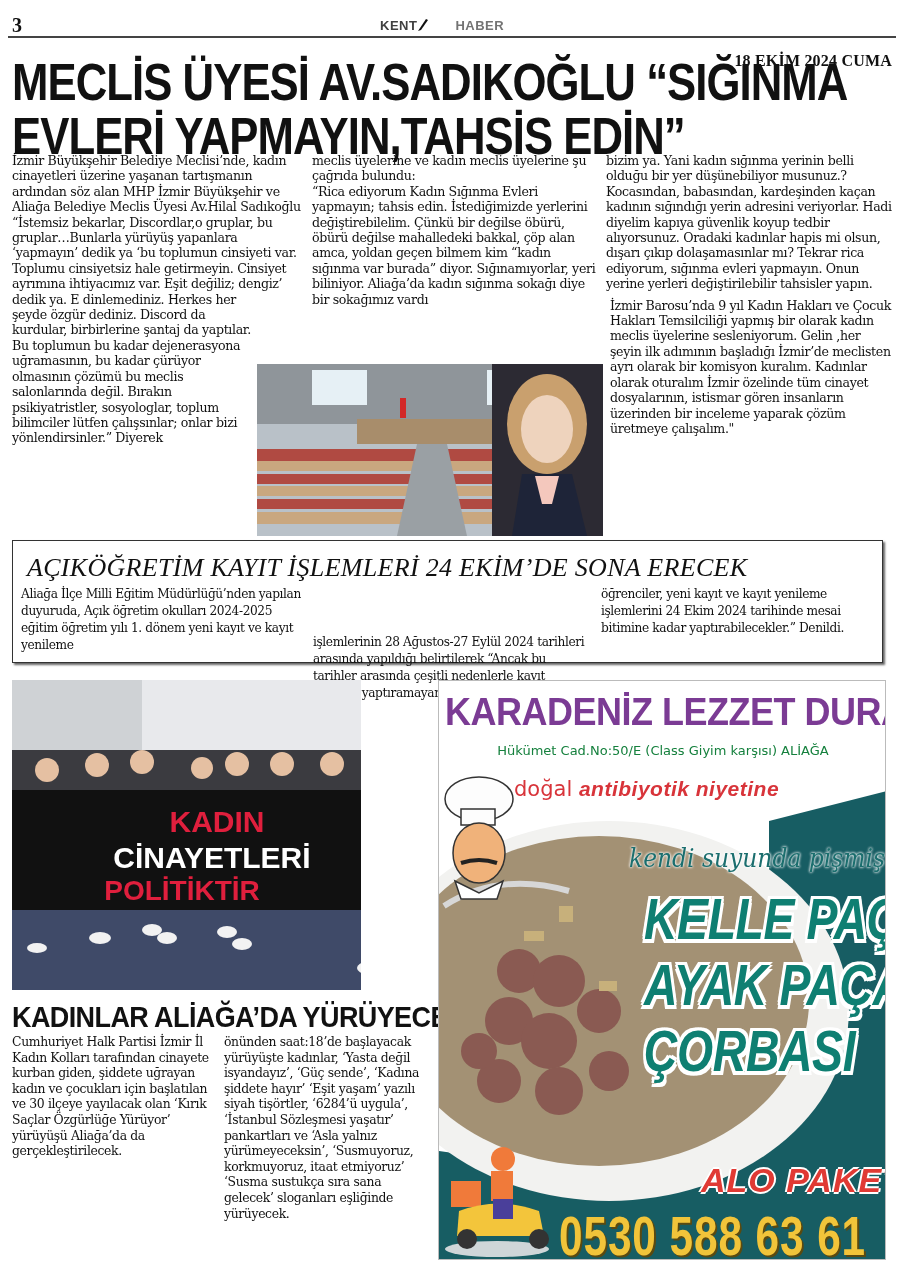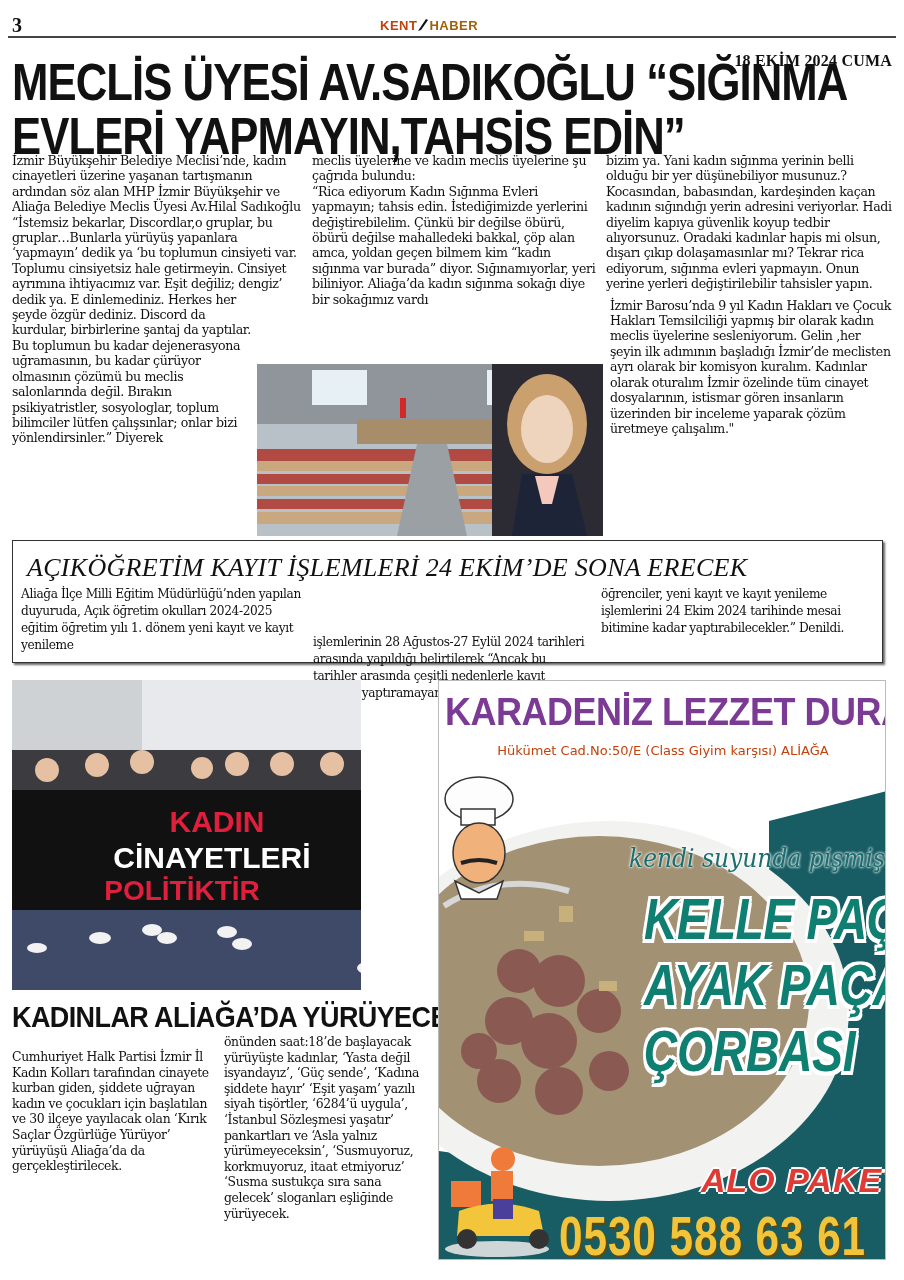--- a/index.html
+++ b/index.html
@@ -3,23 +3,23 @@
 <meta charset="utf-8">
 <style>
   * { box-sizing: border-box; margin: 0; padding: 0; }
   html, body { width: 904px; height: 1280px; background: #fff; overflow: hidden; }
   body { position: relative; font-family: "DejaVu Serif", "Liberation Serif", serif; color: #111; }
 
   .masthead { position: absolute; left: 8px; right: 8px; top: 12px; height: 26px; border-bottom: 2px solid #444; }
   .page-num { position: absolute; left: 4px; top: 2px; font-family: "Liberation Serif", serif; font-weight: bold; font-size: 20px; }
   .date { position: absolute; right: 4px; top: 4px; font-family: "Liberation Serif", serif; font-weight: bold; font-size: 16px; letter-spacing: 0.2px; margin-top: 36px; }
   .logo { position: absolute; left: 372px; top: 6px; font-family: "Liberation Sans", sans-serif; font-weight: bold; font-size: 13px; letter-spacing: 0.5px; }
-  .logo .kent { color: #c2410c; }
+  .logo .kent { color: #404040; }
   .logo .quill { display: inline-block; width: 12px; height: 14px; vertical-align: -2px; }
-  .logo .haber { color: #a16207; }
+  .logo .haber { color: #737373; margin-left: 26px; }
 
   .headline { position: absolute; left: 12px; top: 55px; width: 880px; font-family: "Liberation Sans", sans-serif; font-weight: 900; font-size: 46px; line-height: 48px; letter-spacing: -1px; transform: scaleX(0.95) scaleY(1.12); transform-origin: left top; }
   .headline span { display: block; white-space: nowrap; font-stretch: condensed; }
 
   .col { position: absolute; font-size: 12.6px; line-height: 15.4px; font-family: "DejaVu Serif", serif; letter-spacing: -0.35px; }
   .col p { margin: 0; }
   #col1 { left: 12px; top: 153px; width: 290px; }
   #col1 .narrow { width: 242px; }
   #col2 { left: 312px; top: 153px; width: 290px; }
   #col3 { left: 606px; top: 153px; width: 290px; }
@@ -29,26 +29,26 @@
 
   .box2 { position: absolute; left: 12px; top: 540px; width: 871px; height: 123px; border: 1.5px solid #333; box-shadow: 2px 2px 2px #666; }
   .box2 h2 { position: absolute; left: 14px; top: 12px; font-family: "Liberation Serif", serif; font-weight: normal; font-size: 26px; letter-spacing: 0.3px; white-space: nowrap; font-style: italic; }
   .box2 .bc { position: absolute; top: 45px; font-size: 12.2px; line-height: 17px; letter-spacing: -0.4px; font-family: "DejaVu Serif", serif; }
   #bc1 { left: 8px; width: 285px; }
   #bc2 { left: 300px; width: 280px; margin-top: 48px; }
   #bc3 { left: 588px; width: 280px; }
 
   .photo-march { position: absolute; left: 12px; top: 680px; width: 349px; height: 310px; overflow: hidden; background: #aab; }
   .h3 { position: absolute; left: 12px; top: 1000px; width: 410px; font-family: "Liberation Sans", sans-serif; font-weight: 900; font-size: 27px; letter-spacing: -0.6px; white-space: nowrap; transform: scaleY(1.12); transform-origin: left top; }
-  #col4 { left: 12px; top: 1034px; width: 205px; font-size: 12.4px; line-height: 15.6px; margin-top: 15px; }
+  #col4 { left: 12px; top: 1034px; width: 205px; font-size: 12.4px; line-height: 15.6px; }
   #col5 { left: 224px; top: 1034px; width: 205px; font-size: 12.4px; line-height: 15.6px; }
 
   .ad { position: absolute; left: 438px; top: 680px; width: 448px; height: 580px; border: 1px solid #bbb; overflow: hidden; background: #fff; }
   .ad-title { position: absolute; left: 6px; top: 8px; width: 436px; text-align: center; color: #7b3b94; font-family: "Liberation Sans", sans-serif; font-weight: 900; font-size: 36px; letter-spacing: -0.5px; transform: scaleY(1.1); transform-origin: center top; white-space: nowrap; }
-  .ad-addr { position: absolute; left: 0; top: 62px; width: 448px; text-align: center; font-family: "DejaVu Sans", sans-serif; font-size: 13px; color: #c2410c; white-space: nowrap; }
+  .ad-addr { position: absolute; left: 0; top: 62px; width: 448px; text-align: center; font-family: "DejaVu Sans", sans-serif; font-size: 13px; color: #15803d; white-space: nowrap; }
   .ad-tag { position: absolute; left: 75px; top: 96px; font-family: "DejaVu Sans", sans-serif; font-size: 21px; color: #d8343a; white-space: nowrap; }
   .ad-tag b { font-style: italic; font-weight: 900; font-family: "Liberation Sans", sans-serif; letter-spacing: 0.5px; }
   .ad-script { position: absolute; left: 190px; top: 162px; font-family: "DejaVu Serif", serif; font-style: italic; font-size: 26px; color: #1b6e6e; white-space: nowrap; text-shadow: 0 0 3px #fff, 0 0 3px #fff; transform: scaleX(0.9); transform-origin: left top; }
   .ad-big { position: absolute; left: 205px; font-family: "Liberation Sans", sans-serif; font-weight: 900; font-style: italic; font-size: 54px; color: #0f7f72; white-space: nowrap; letter-spacing: -0.5px; text-shadow: 3px 0 0 #fff, -3px 0 0 #fff, 0 3px 0 #fff, 0 -3px 0 #fff, 3px 3px 0 #fff, -3px -3px 0 #fff, 3px -3px 0 #fff, -3px 3px 0 #fff; transform: scaleX(0.86) scaleY(1.05); transform-origin: left top; }
   #ad-l1 { top: 206px; }
   #ad-l2 { top: 272px; }
   #ad-l3 { top: 338px; }
   .ad-alo { position: absolute; left: 262px; top: 480px; font-family: "Liberation Sans", sans-serif; font-weight: 900; font-style: italic; font-size: 34px; color: #e03a34; letter-spacing: 1px; text-shadow: 2px 0 0 #fff, -2px 0 0 #fff, 0 2px 0 #fff, 0 -2px 0 #fff; white-space: nowrap; }
   .ad-phone { position: absolute; left: 120px; top: 522px; font-family: "Liberation Sans", sans-serif; font-weight: bold; font-size: 46px; color: #f1c43a; letter-spacing: 1px; white-space: nowrap; text-shadow: 2px 2px 0 #5b4a10; transform: scaleX(0.92) scaleY(1.2); transform-origin: left top; }
 </style>
@@ -199,19 +199,20 @@
       <path d="M20 530 Q60 515 100 530 L105 555 L18 555 Z" fill="#f3c53b"></path>
       <circle cx="28" cy="558" r="10" fill="#333"></circle>
         <circle cx="100" cy="558" r="10" fill="#333"></circle>
       <circle cx="64" cy="478" r="12" fill="#f07a3a"></circle>
       <rect x="52" y="490" width="22" height="30" fill="#f07a3a"></rect>
       <rect x="54" y="518" width="20" height="20" fill="#4a3f9a"></rect>
     </g>
   </svg>
   <div class="ad-title">KARADENİZ LEZZET DURAĞI</div>
   <div class="ad-addr">Hükümet Cad.No:50/E (Class Giyim karşısı)  ALİAĞA</div>
+  <div class="ad-tag"><span>doğal </span><b>antibiyotik niyetine</b></div>
   <div class="ad-script">kendi suyunda pişmiş</div>
   <div class="ad-big" id="ad-l1">KELLE PAÇA</div>
   <div class="ad-big" id="ad-l2">AYAK PAÇA</div>
   <div class="ad-big" id="ad-l3">ÇORBASI</div>
   <div class="ad-alo">ALO PAKET</div>
   <div class="ad-phone">0530 588 63 61</div>
 </aside>
 
 </body></html>

